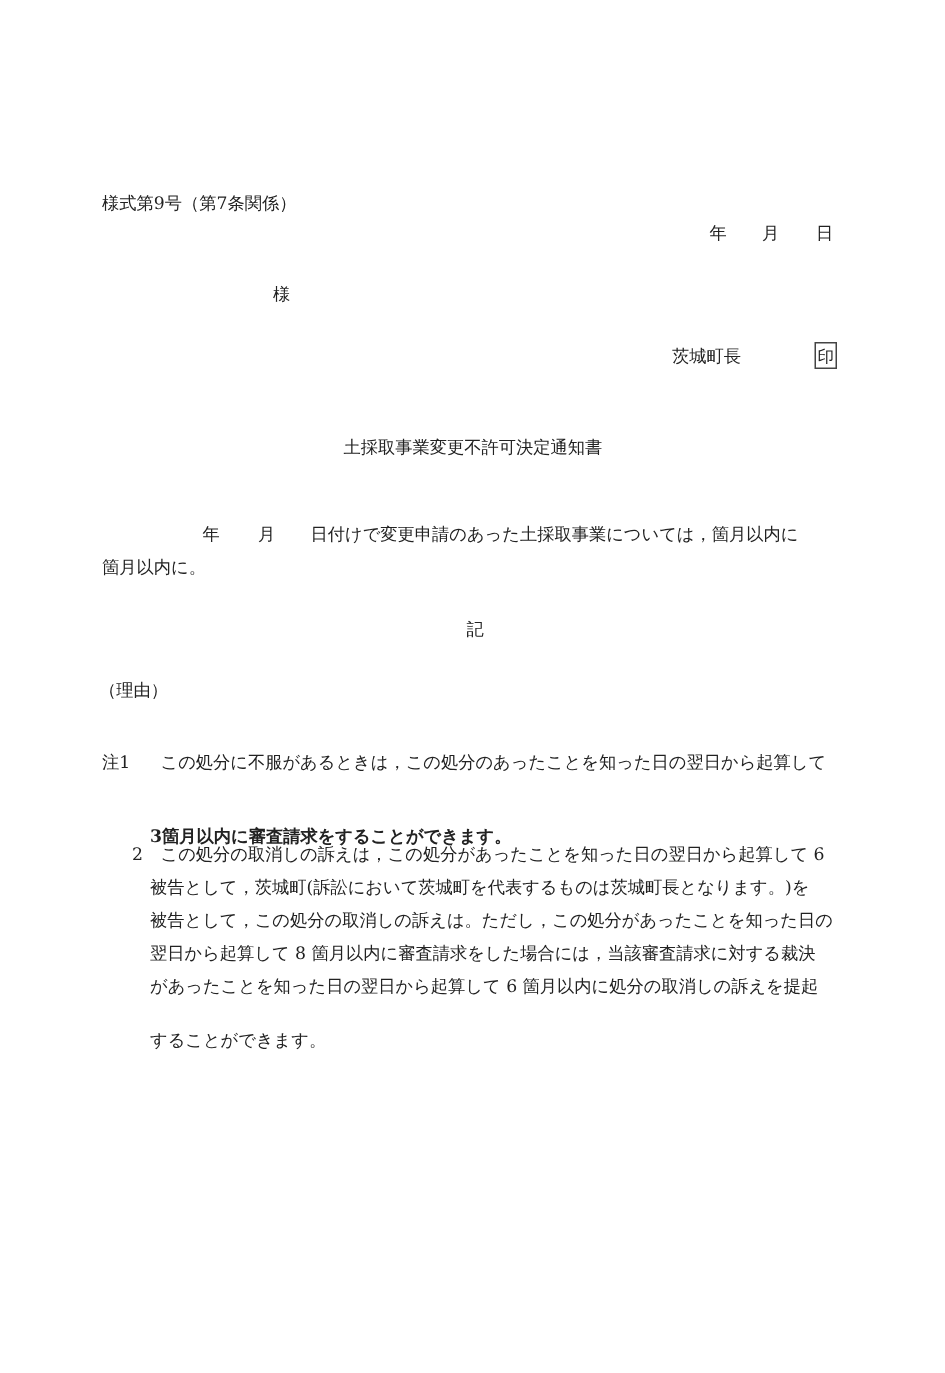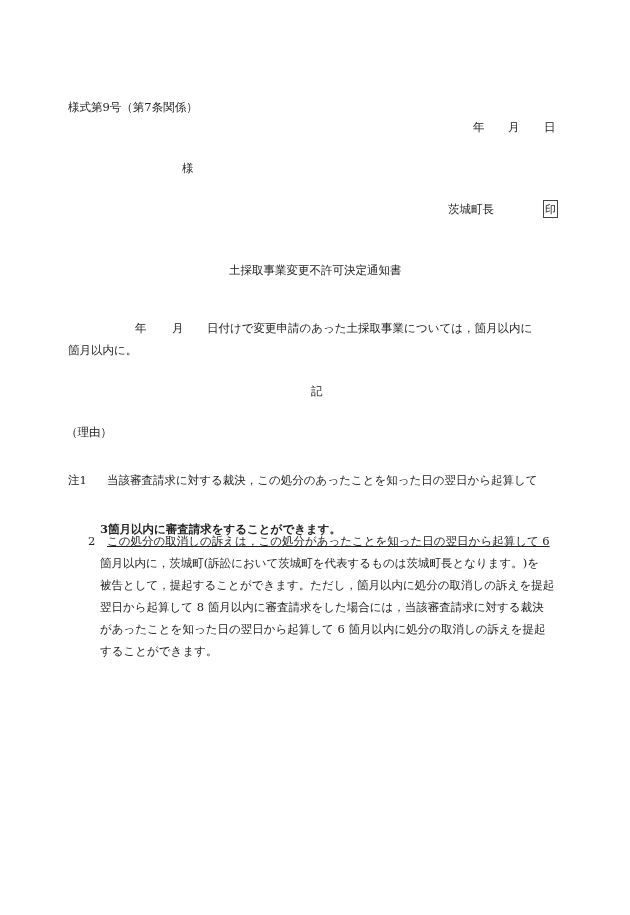--- a/index.html
+++ b/index.html
@@ -1,21 +1,21 @@
 <!DOCTYPE html>
 <html><head>
   <meta charset="utf-8">
   <style>
     html, body { margin: 0; padding: 0; background: #ffffff; }
     body {
       width: 630px; height: 915px; position: relative; overflow: hidden;
       font-family: "DejaVu Serif", "Liberation Serif", serif;
       color: #222222; font-size: 11.5px;
     }
-    .abs { position: absolute; white-space: nowrap; line-height: 1; }
+    .abs { position: absolute; white-space: nowrap; line-height: 1; margin-top: 28px; }
     .form-no { left: 68px; top: 102px; }
     .date-line { top: 122px; }
     .dy { left: 473px; }
     .dm { left: 508px; }
     .dd { left: 544px; }
     .addressee { left: 182px; top: 163px; }
     .sender { left: 448px; top: 204px; }
     .seal { left: 543px; top: 200px; width: 13px; height: 16px; border: 1px solid #444; display:flex; align-items:center; justify-content:center; font-size: 11px; line-height: 1; }
     .title { left: 229px; top: 265px; }
     .body1 { top: 323px; }
@@ -48,23 +48,23 @@
 
   <div class="abs body1 b-y">年</div>
   <div class="abs body1 b-m">月</div>
   <div class="abs body1 b-rest">日付けで変更申請のあった土採取事業については，箇月以内に</div>
   <div class="abs body2">箇月以内に。</div>
 
   <div class="abs ki">記</div>
   <div class="abs reason">（理由）</div>
 
   <div class="abs note-line" style="top:475px;">注1</div>
-  <div class="abs" style="left:107px; top:475px;">当該審査請求に対する裁決，この処分のあったことを知った日の翌日から起算して</div>
+  <div class="abs" style="left:107px; top:475px;">この処分に不服があるときは，この処分のあったことを知った日の翌日から起算して</div>
   <div class="abs indent" style="top:524px;font-weight:bold;">3箇月以内に審査請求をすることができます。</div>
 
   <div class="abs n2" style="top:536px;">2</div>
-  <div class="abs" style="left:107px; top:536px;text-decoration:underline;">この処分の取消しの訴えは，この処分があったことを知った日の翌日から起算して 6</div>
-  <div class="abs indent" style="top:558px;">箇月以内に，茨城町(訴訟において茨城町を代表するものは茨城町長となります。)を</div>
-  <div class="abs indent" style="top:580px;">被告として，提起することができます。ただし，箇月以内に処分の取消しの訴えを提起</div>
+  <div class="abs" style="left:107px; top:536px;">この処分の取消しの訴えは，この処分があったことを知った日の翌日から起算して 6</div>
+  <div class="abs indent" style="top:558px;">被告として，茨城町(訴訟において茨城町を代表するものは茨城町長となります。)を</div>
+  <div class="abs indent" style="top:580px;">被告として，この処分の取消しの訴えは。ただし，この処分があったことを知った日の</div>
   <div class="abs indent" style="top:602px;">翌日から起算して 8 箇月以内に審査請求をした場合には，当該審査請求に対する裁決</div>
   <div class="abs indent" style="top:624px;">があったことを知った日の翌日から起算して 6 箇月以内に処分の取消しの訴えを提起</div>
-  <div class="abs indent" style="top:646px;">することができます。</div>
+  <div class="abs indent" style="top:660px;">することができます。</div>
 </div>
 
 </body></html>

